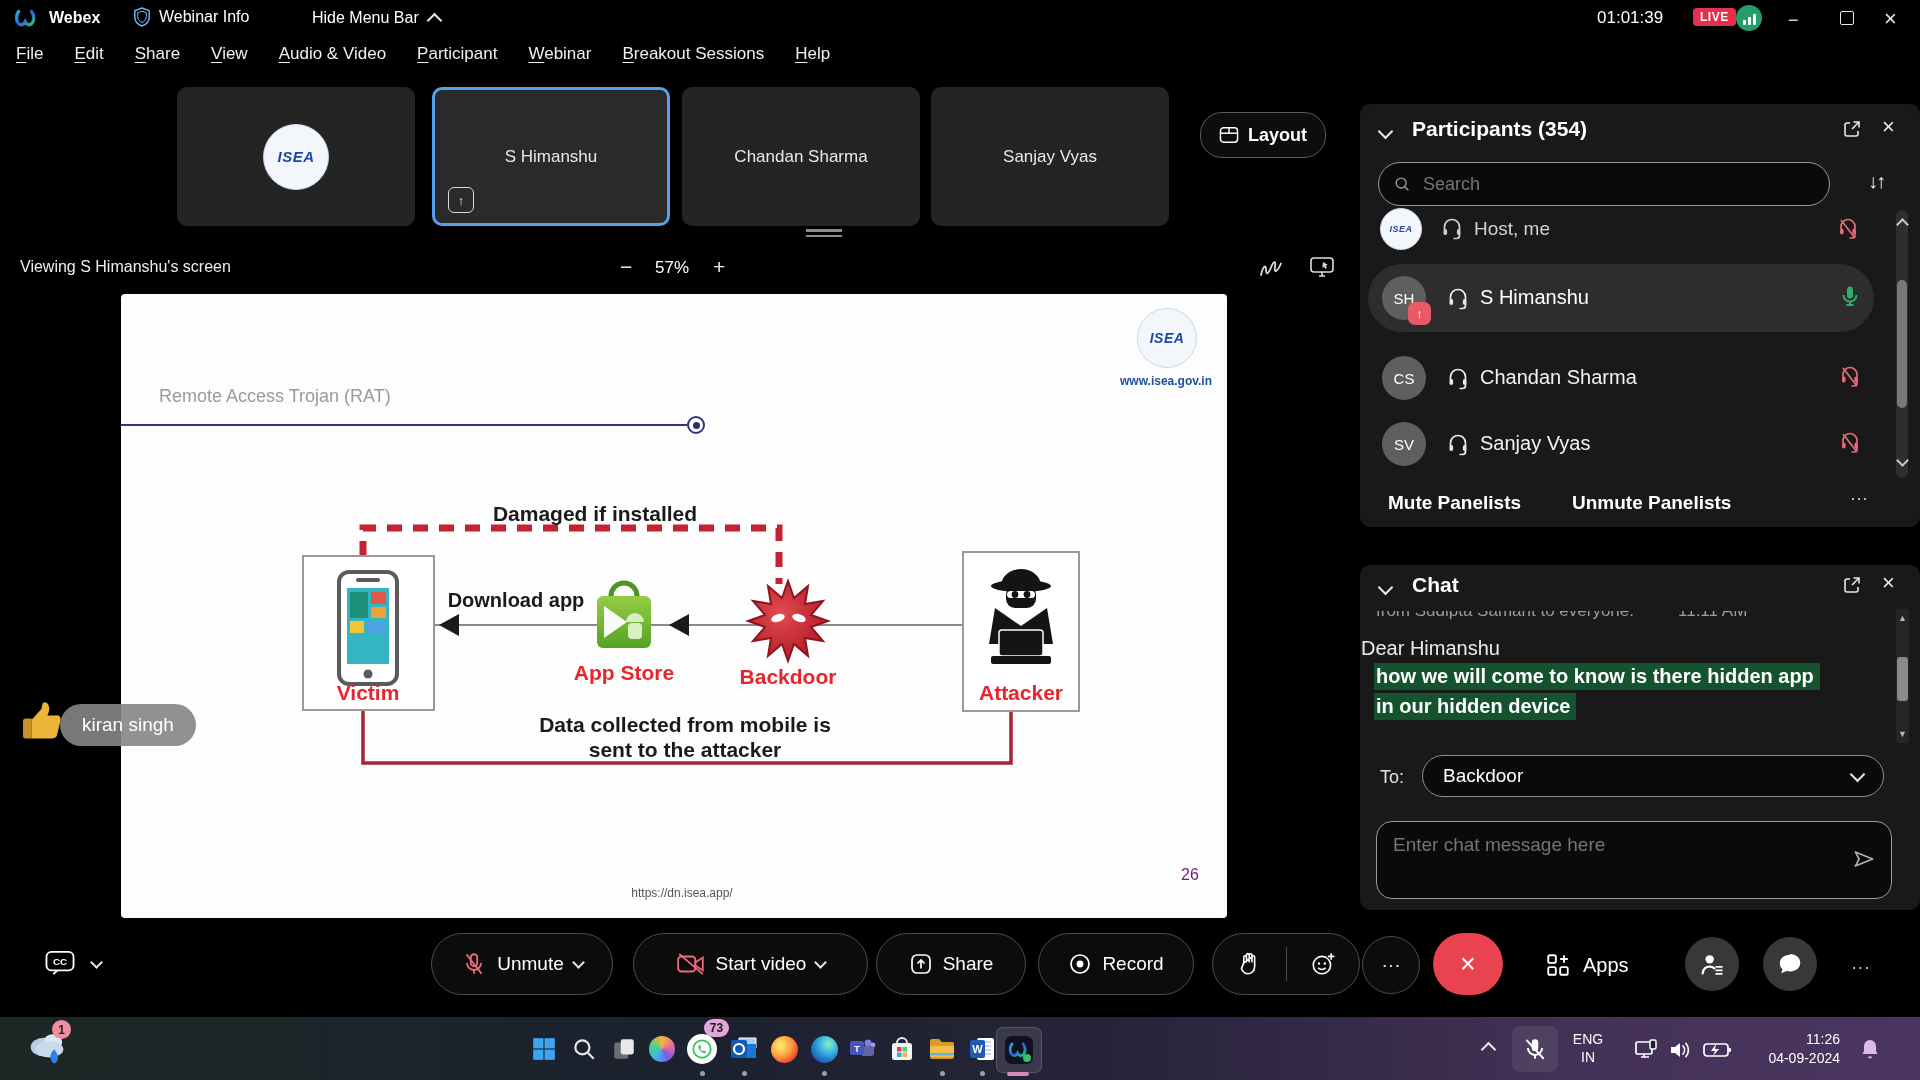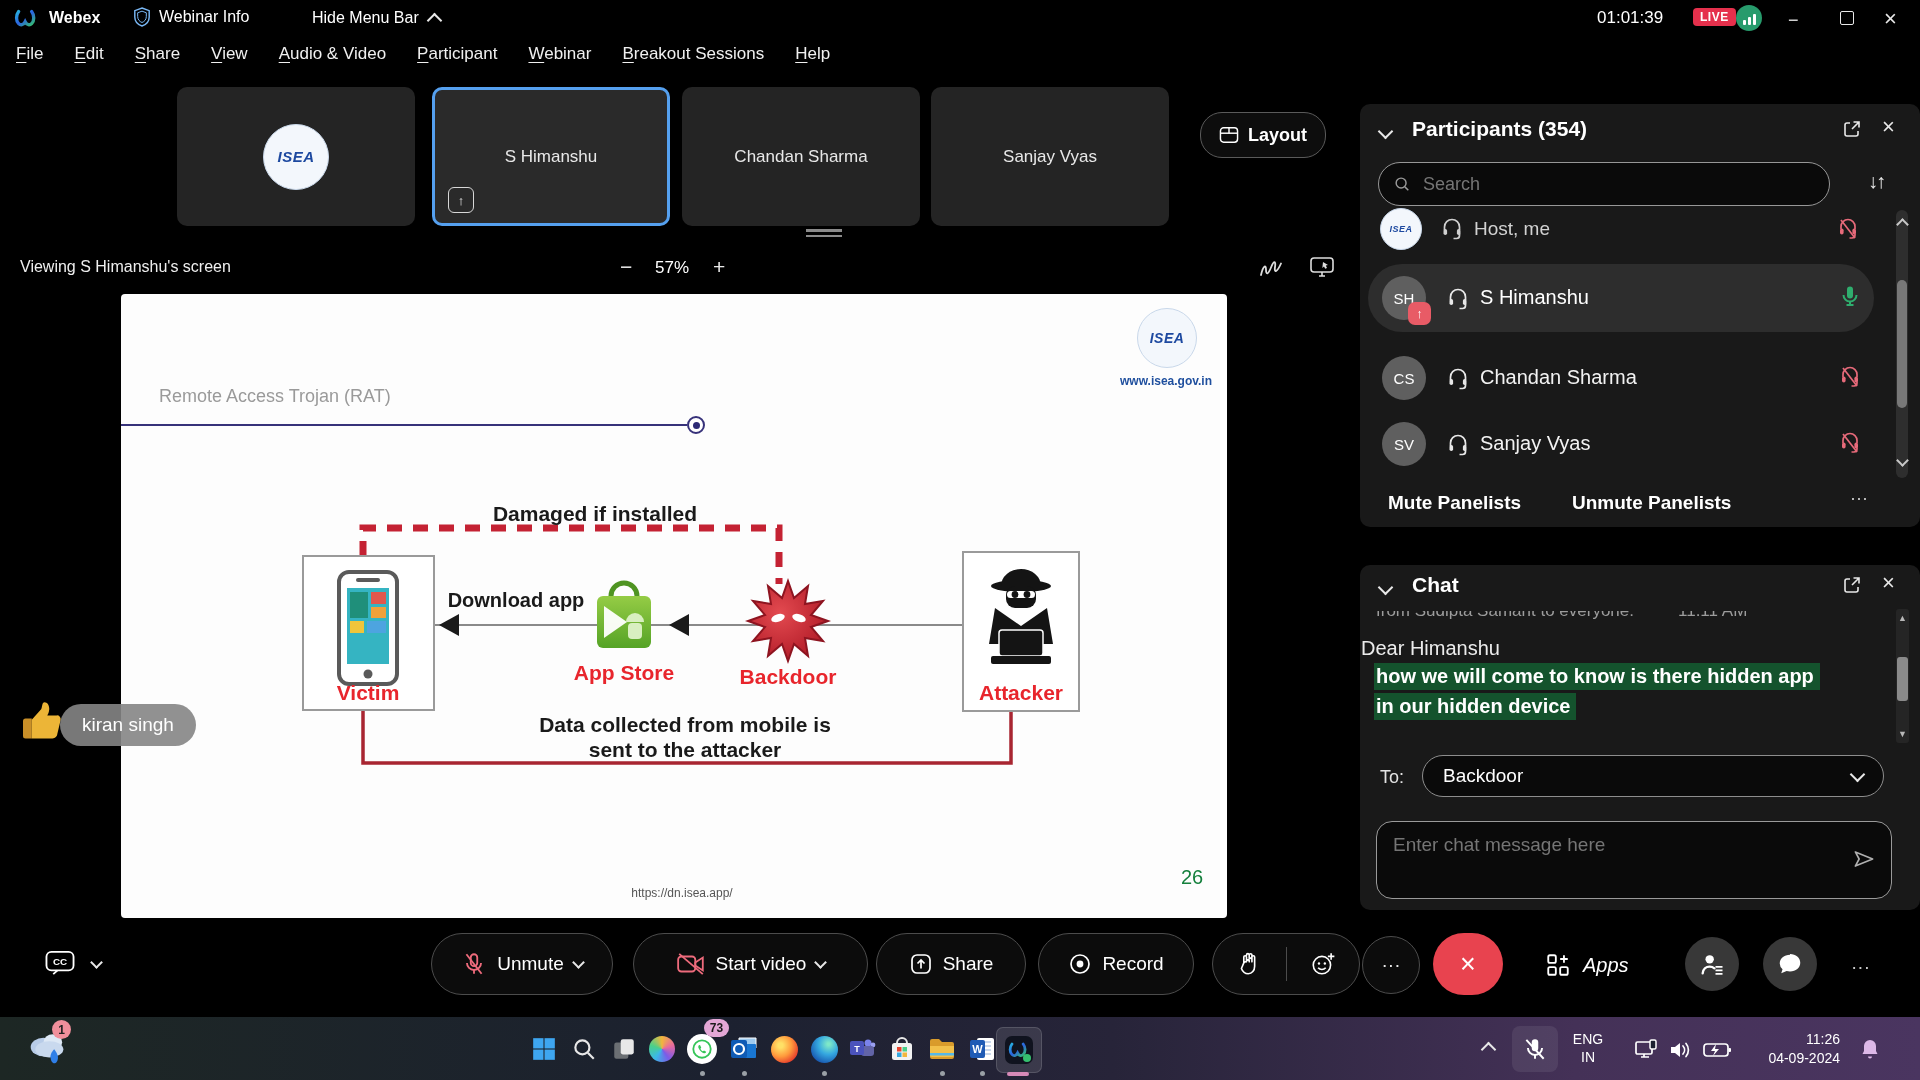--- a/index.html
+++ b/index.html
@@ -195,21 +195,21 @@
       <text x="294" y="27" font-size="21" font-weight="700" fill="#1a1a1a" text-anchor="middle">Damaged if installed</text>
       <text x="215" y="113" font-size="20" font-weight="700" fill="#1a1a1a" text-anchor="middle">Download app</text>
       <text x="67" y="206" font-size="21" font-weight="700" fill="#e8252c" text-anchor="middle">Victim</text>
       <text x="323" y="186" font-size="21" font-weight="700" fill="#e8252c" text-anchor="middle">App Store</text>
       <text x="487" y="190" font-size="21" font-weight="700" fill="#e8252c" text-anchor="middle">Backdoor</text>
       <text x="720" y="206" font-size="21" font-weight="700" fill="#e8252c" text-anchor="middle">Attacker</text>
       <text x="384" y="238" font-size="21" font-weight="700" fill="#1a1a1a" text-anchor="middle">Data collected from mobile is</text>
       <text x="384" y="263" font-size="21" font-weight="700" fill="#1a1a1a" text-anchor="middle">sent to the attacker</text>
     </svg>
 
-    <div class="abs" style="left:1060px;top:572px;font-size:20px;color:#15803d;">26</div>
+    <div class="abs" style="left:1060px;top:572px;font-size:16px;color:#701a75;">26</div>
     <div class="abs" style="left:0;top:592px;width:1122px;text-align:center;font-size:12px;color:#555;">https://dn.isea.app/</div>
   </div>
 
   <span class="abs ico" style="left:18px;top:696px;">
     <svg width="50" height="50" viewBox="0 0 40 40">
         <path d="M11 18v16H6a2 2 0 0 1-2-2V20a2 2 0 0 1 2-2z" fill="#c98f28"></path>
         <path d="M11 19l7.5-8.5c1-1.2.5-5.5 2.8-5.5 2 0 3.7 2.2 3.7 5.2 0 2.8-1.5 5.3-1.5 5.3h7.6a3 3 0 0 1 3 3.6l-2.6 11A4 4 0 0 1 27.6 34H11z" fill="#ecb537"></path>
       </svg>
   </span>
   <div class="abs flex" style="left:60px;top:704px;height:42px;background:rgba(133,133,133,.9);border-radius:21px;padding:0 22px;font-size:19px;color:#fff;">kiran singh</div>
@@ -449,21 +449,21 @@
 
   <div class="abs flex" style="left:1545px;top:952px;gap:12px;">
     <span class="ico">
       <svg width="26" height="26" viewBox="0 0 24 24">
           <rect x="3" y="3" width="7" height="7" rx="1.5" stroke="#fff" fill="none" stroke-width="1.7"></rect>
           <rect x="3" y="14" width="7" height="7" rx="1.5" stroke="#fff" fill="none" stroke-width="1.7"></rect>
           <rect x="14" y="14" width="7" height="7" rx="1.5" stroke="#fff" fill="none" stroke-width="1.7"></rect>
           <path d="M17.5 3v7M14 6.5h7" stroke="#fff" stroke-width="1.7"></path>
         </svg>
     </span>
-    <span style="font-size:20px;font-style:italic;">Apps</span>
+    <span style="font-size:20px;">Apps</span>
   </div>
 
   <div class="abs ico" style="left:1685px;top:937px;width:54px;height:54px;border-radius:50%;background:#383838;">
     <svg width="28" height="28" viewBox="0 0 24 24">
         <circle cx="10" cy="8" r="3.6" fill="#fff"></circle>
         <path d="M4 20c.3-3.4 2.8-5.8 6-5.8 1.6 0 3 .6 4.1 1.5" fill="none" stroke="#fff" stroke-width="2" stroke-linecap="round"></path>
         <path d="M15 14.5h6M15 17.5h6M15 20.5h6" stroke="#fff" stroke-width="1.6"></path>
       </svg>
   </div>
   <div class="abs ico" style="left:1763px;top:937px;width:54px;height:54px;border-radius:50%;background:#383838;">

